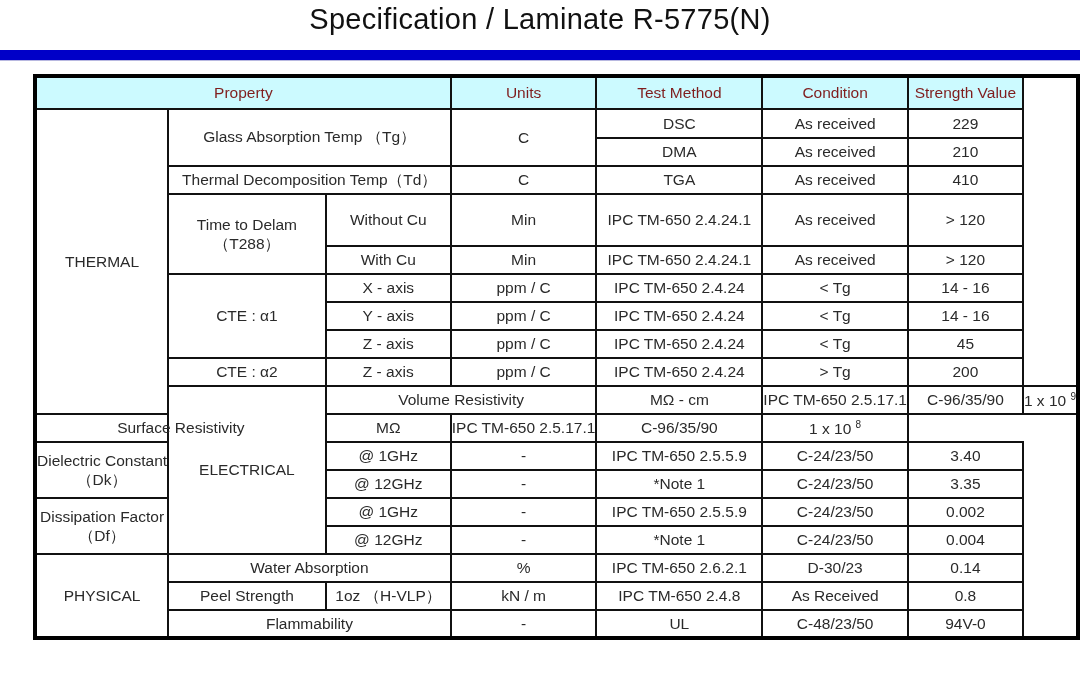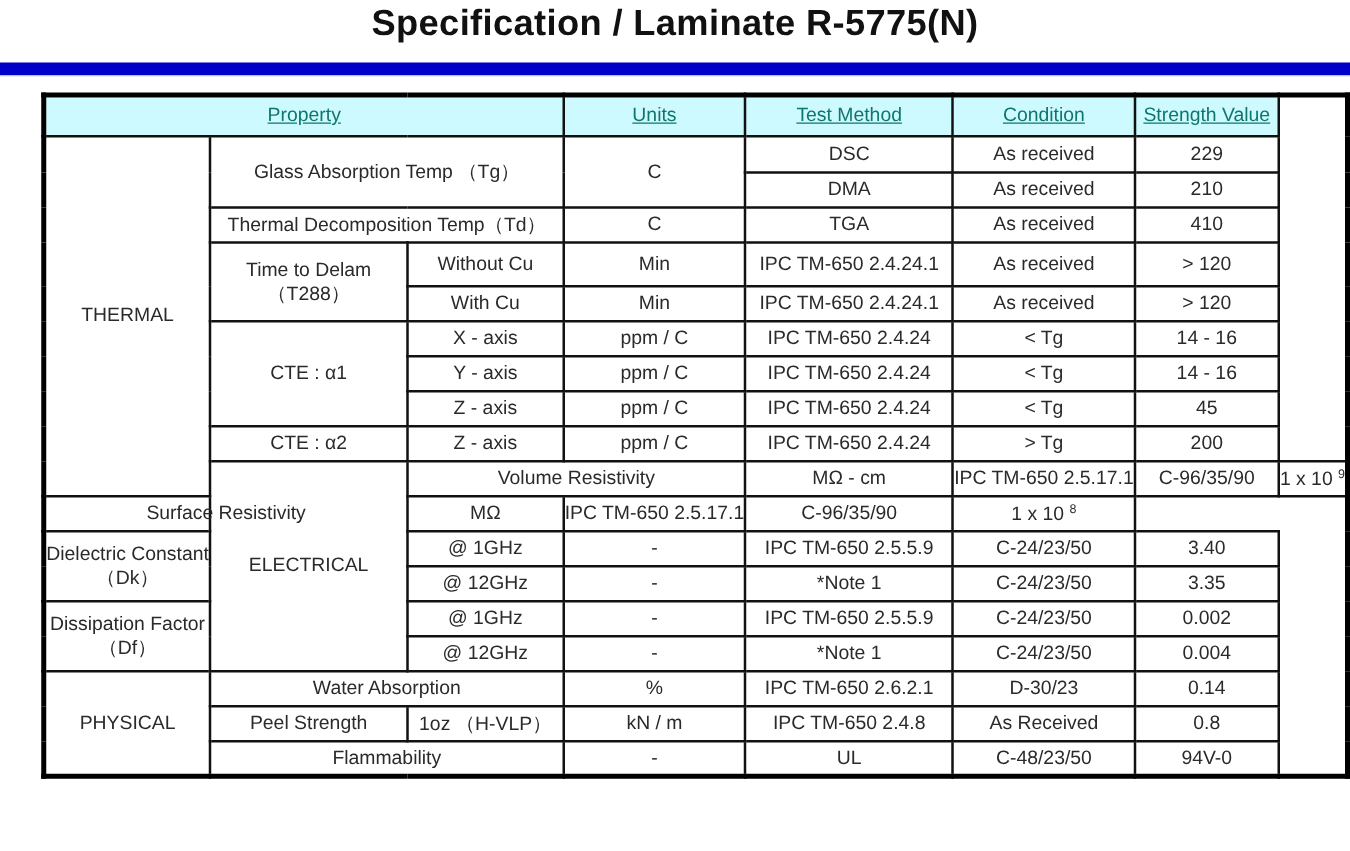--- a/index.html
+++ b/index.html
@@ -2,21 +2,21 @@
 <html><head>
   <meta charset="utf-8">
   <style>
     html, body { margin: 0; padding: 0; }
     body {
       width: 1080px; height: 681px; background: #ffffff; position: relative; overflow: hidden;
       font-family: "Liberation Sans", "DejaVu Sans", sans-serif; color: #222;
     }
     .title {
       position: absolute; left: 0; top: 0; width: 1080px; height: 40px;
-      text-align: center; font-size: 29px; font-weight: bold; line-height: 38px;
+      text-align: center; font-size: 29px; font-weight: normal; line-height: 38px;
       color: #111; letter-spacing: 0.3px;
     }
     .band {
       position: absolute; left: 0; top: 50px; width: 1080px; height: 10px; background: #0000c8;
     }
     .band-shadow {
       position: absolute; left: 0; top: 60px; width: 1080px; height: 1px; background: #b8b8e0;
     }
     table.spec {
       position: absolute; left: 33px; top: 74px;
@@ -24,24 +24,24 @@
       border: 4px solid #000;
       table-layout: fixed;
       font-size: 15.5px;
     }
     table.spec td, table.spec th {
       border: 2px solid #111;
       text-align: center; vertical-align: middle;
       padding: 0; font-weight: normal; color: #2a2a2a;
       white-space: nowrap; overflow: hidden;
     }
-    table.spec th { background: #ccfaff; height: 30px; color: #0f766e; text-decoration: underline; }
+    table.spec th { background: #ccfaff; height: 30px; color: #7f1d1d; }
     .h31 { height: 29px; }
     .h30 { height: 28px; }
-    .h36 { height: 35px; }
+    .h36 { height: 52px; }
     sup { font-size: 10px; vertical-align: 6px; }
     .two-line { line-height: 19px; }
   </style>
 </head>
 <body>
 
 <div class="title">Specification  /  Laminate R-5775(N)</div>
 <div class="band"></div>
 <div class="band-shadow"></div>
 

